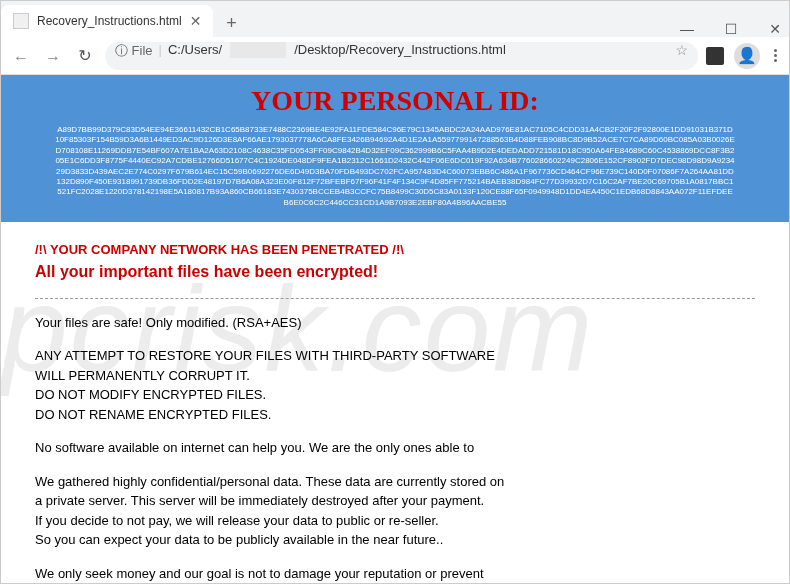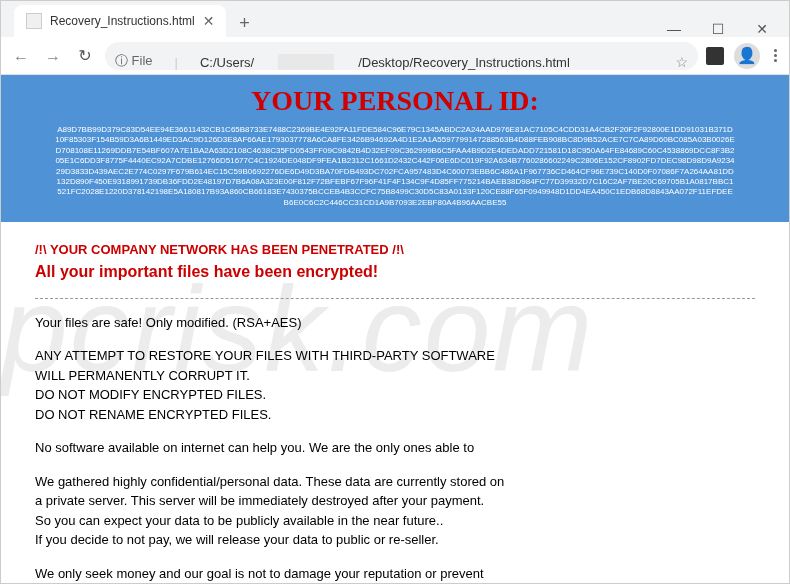--- a/index.html
+++ b/index.html
@@ -1,28 +1,28 @@
 <!DOCTYPE html>
 <html><head>
 <meta charset="utf-8">
 <style>
 * { margin: 0; padding: 0; box-sizing: border-box; }
 body { font-family: Arial, sans-serif; width: 790px; height: 584px; overflow: hidden; background: #fff; position: relative; }
 .window { width: 100%; height: 100%; display: flex; flex-direction: column; border: 1px solid #ccc; }
 .titlebar-controls { margin-left: auto; display: flex; gap: 16px; align-items: center; }
 .titlebar-controls span { width: 28px; text-align: center; font-size: 14px; color: #555; }
-.tabstrip { height: 36px; background: #f1f3f4; display: flex; align-items: flex-end; padding: 0 13px; }
+.tabstrip { height: 36px; background: #f1f3f4; display: flex; align-items: flex-end; padding: 0 0; }
 .tab { background: #fff; height: 32px; display: flex; align-items: center; padding: 0 12px; border-radius: 8px 8px 0 0; min-width: 200px; font-size: 12px; color: #333; gap: 8px; }
 .tab-favicon { width: 16px; height: 16px; background: #f0f0f0; border: 1px solid #ccc; display: inline-block; }
 .tab-close { margin-left: auto; font-size: 14px; color: #666; }
 .newtab { width: 28px; height: 28px; display: flex; align-items: center; justify-content: center; font-size: 18px; color: #666; margin-left: 4px; }
 .toolbar { height: 38px; background: #fff; display: flex; align-items: center; padding: 0 8px; gap: 8px; border-bottom: 1px solid #e0e0e0; }
 .nav-btn { width: 24px; height: 24px; display: flex; align-items: center; justify-content: center; color: #888; font-size: 16px; }
 .nav-btn.reload { color: #555; }
-.addrbar { flex: 1; height: 28px; background: #f1f3f4; border-radius: 14px; display: flex; align-items: flex-end; padding: 0 10px; font-size: 13px; color: #333; gap: 22px; }
+.addrbar { flex: 1; height: 28px; background: #f1f3f4; border-radius: 14px; display: flex; align-items: flex-start; padding: 0 10px; font-size: 13px; color: #333; gap: 6px; }
 .addrbar .file-chip { color: #666; }
 .addrbar .url-text { color: #333; }
 .addrbar .url-grey { color: #888; background: #e8e8e8; padding: 0 28px; margin: 0 2px; display: inline-block; height: 16px; }
 .addrbar .star { margin-left: auto; color: #888; font-size: 14px; }
 .toolbar-right { display: flex; align-items: center; gap: 10px; }
 .ext-icon { width: 18px; height: 18px; background: #333; border-radius: 2px; }
 .avatar { width: 26px; height: 26px; border-radius: 50%; background: #ddd; display: flex; align-items: center; justify-content: center; color: #888; font-size: 16px; }
 .menu-dots { display: flex; flex-direction: column; gap: 2px; padding: 0 4px; }
 .menu-dots span { width: 3px; height: 3px; background: #666; border-radius: 50%; }
 .content { flex: 1; overflow: auto; background: #fff; position: relative; }
@@ -104,22 +104,22 @@
         <div>DO NOT RENAME ENCRYPTED FILES.</div>
       </div>
 
       <div class="para">
         <div>No software available on internet can help you. We are the only ones able to</div>
       </div>
 
       <div class="para">
         <div>We gathered highly confidential/personal data. These data are currently stored on</div>
         <div>a private server. This server will be immediately destroyed after your payment.</div>
+        <div>If you decide to not pay, we will release your data to public or re-seller.</div>
         <div>So you can expect your data to be publicly available in the near future..</div>
-        <div>If you decide to not pay, we will release your data to public or re-seller.</div>
       </div>
 
       <div class="para">
         <div>We only seek money and our goal is not to damage your reputation or prevent</div>
 
       </div>
 
     </div>
   </div>
 </div>

